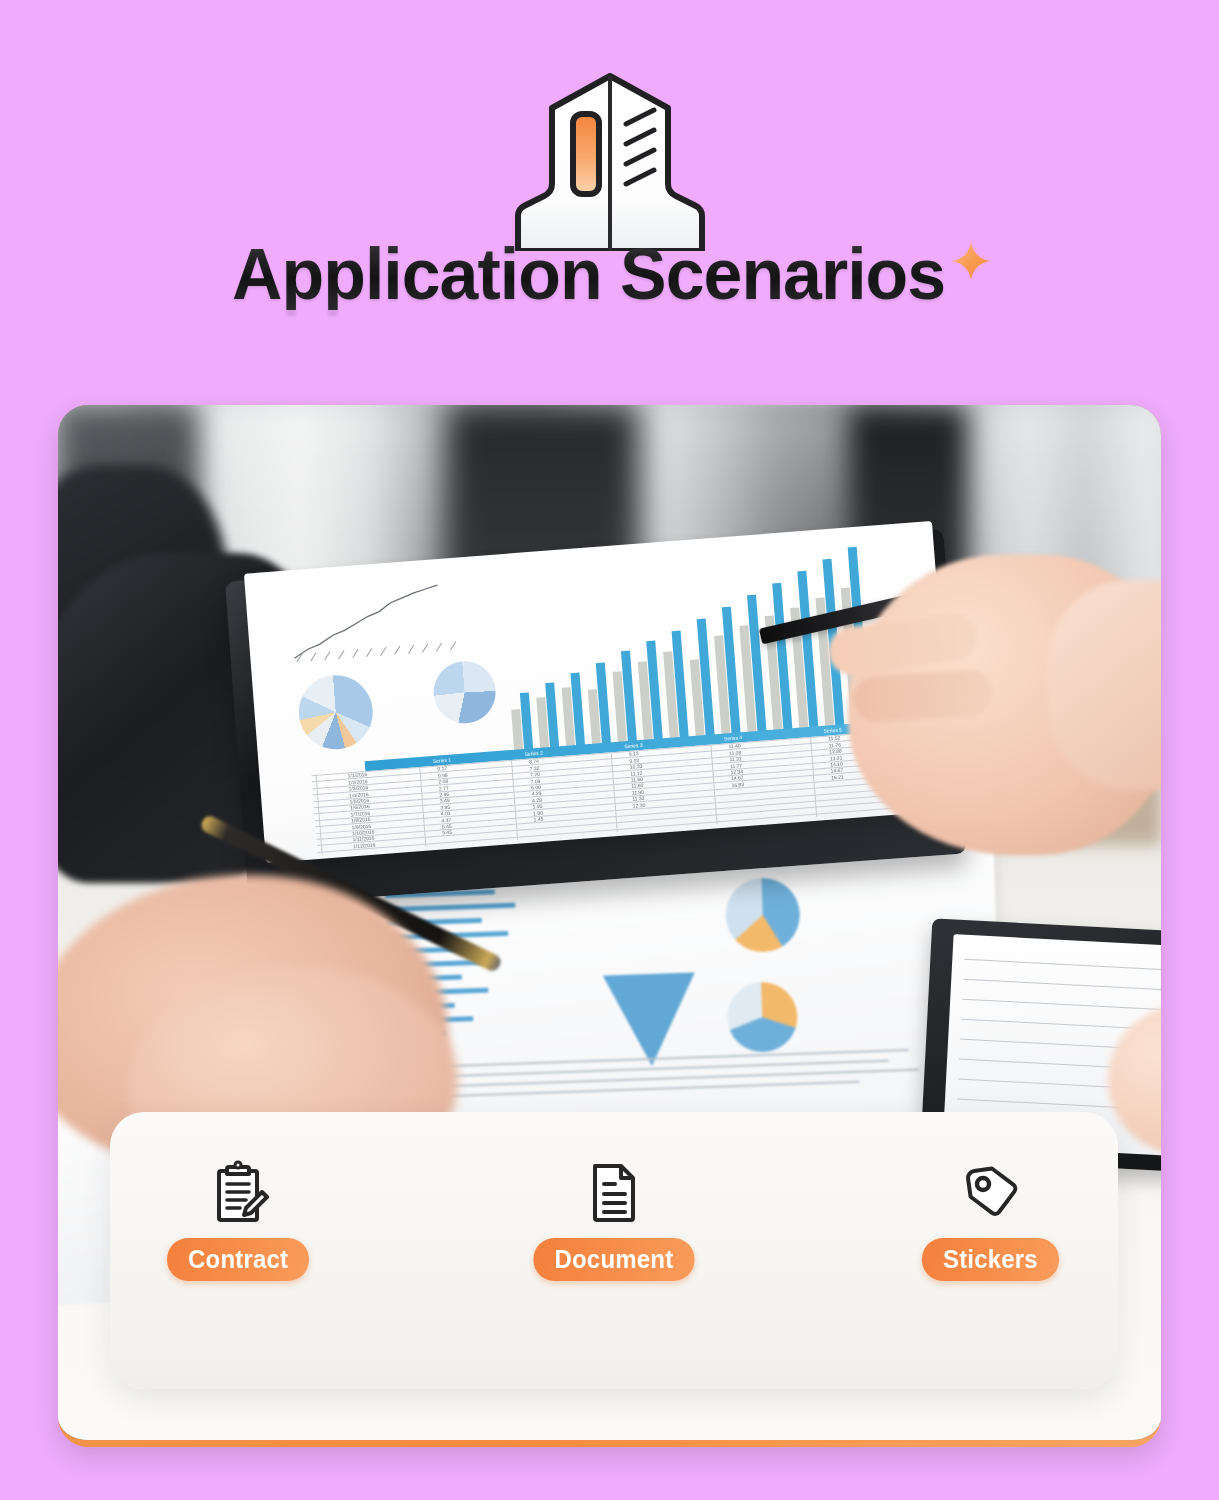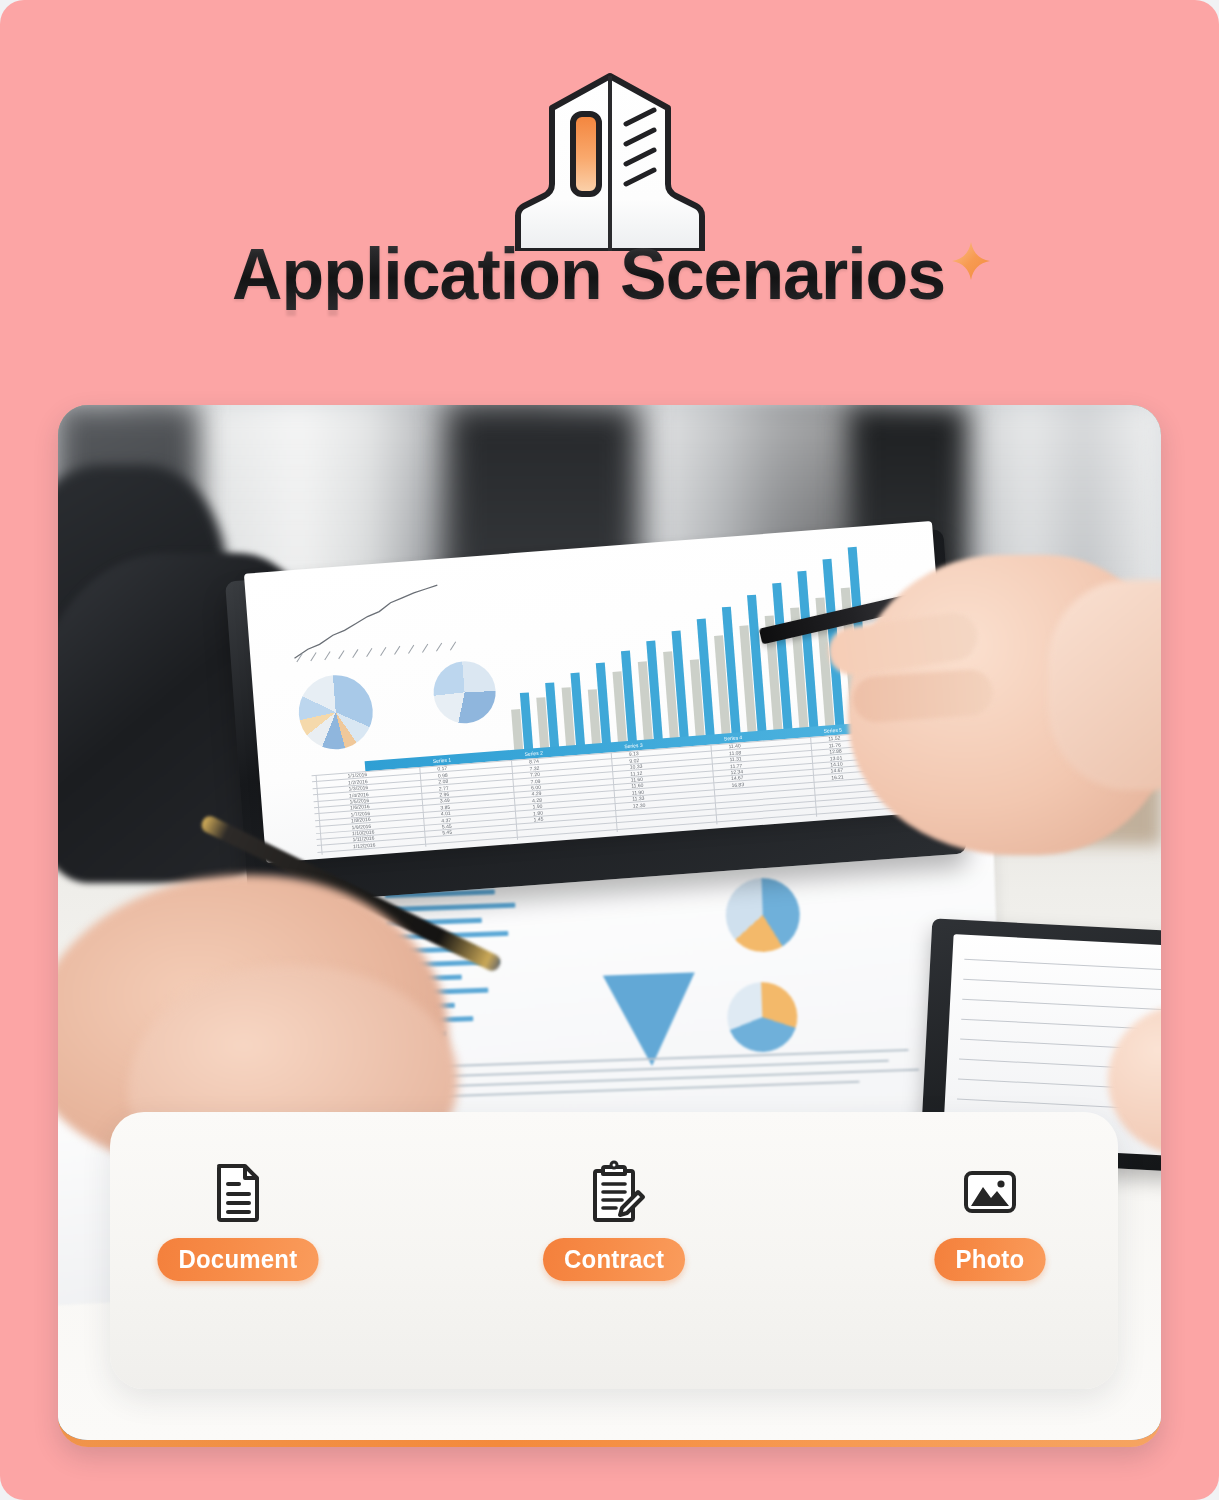--- a/index.html
+++ b/index.html
@@ -9,22 +9,21 @@
     height: 1500px;
     background: #f1f2f4;
     font-family: "Liberation Sans", sans-serif;
     overflow: hidden;
   }
 
   .page {
     position: relative;
     width: 1219px;
     height: 1500px;
-    background: #fca5a5;
-    border-radius: 24px;
+    background: #f0abfc;
   }
 
   
   .header {
     position: absolute;
     top: 0; left: 0;
     width: 1219px;
     height: 392px;
   }
 
@@ -756,60 +755,59 @@
 
     </div>
   </div>
 
   <div class="cat-card">
     <div class="cat-row">
 
       <div class="cat-item">
         <span class="cat-icon">
           <svg viewBox="0 0 64 64" width="64" height="64">
-            <path d="M13 6 h26 l12 12 v40 a2 2 0 0 1 -2 2 H15 a2 2 0 0 1 -2 -2 V8 a2 2 0 0 1 2 -2 Z" fill="#fff" stroke="#262626" stroke-width="4" stroke-linejoin="round"></path>
-            <path d="M39 6 v12 h12" fill="none" stroke="#262626" stroke-width="4" stroke-linejoin="round"></path>
-            <g stroke="#262626" stroke-width="4" stroke-linecap="round">
-              <line x1="22" y1="24" x2="33" y2="24"></line>
-              <line x1="22" y1="34" x2="43" y2="34"></line>
-              <line x1="22" y1="43" x2="43" y2="43"></line>
-              <line x1="22" y1="52" x2="43" y2="52"></line>
-            </g>
-          </svg>
-        </span>
-        <span class="chip">Document</span>
-      </div>
-
-      <div class="cat-item">
-        <span class="cat-icon">
-          <svg viewBox="0 0 64 64" width="64" height="64">
             <path d="M15 11 h34 a2 2 0 0 1 2 2 v45 a2 2 0 0 1 -2 2 H15 a2 2 0 0 1 -2 -2 V13 a2 2 0 0 1 2 -2 Z" fill="#fff" stroke="#262626" stroke-width="4" stroke-linejoin="round"></path>
             <path d="M23 7 h18 a2 2 0 0 1 2 2 v5 H21 V9 a2 2 0 0 1 2 -2 Z" fill="#fff" stroke="#262626" stroke-width="4" stroke-linejoin="round"></path>
             <circle cx="32" cy="5" r="3" fill="#fff" stroke="#262626" stroke-width="3"></circle>
             <g stroke="#262626" stroke-width="3.6" stroke-linecap="round">
               <line x1="21" y1="24" x2="43" y2="24"></line>
               <line x1="21" y1="32" x2="43" y2="32"></line>
               <line x1="21" y1="40" x2="40" y2="40"></line>
               <line x1="21" y1="48" x2="34" y2="48"></line>
             </g>
             <path d="M56 32 L61 37 L45 53 L38 55 L40 48 Z" fill="#fff" stroke="#262626" stroke-width="4" stroke-linejoin="round"></path>
           </svg>
         </span>
         <span class="chip">Contract</span>
       </div>
 
       <div class="cat-item">
         <span class="cat-icon">
           <svg viewBox="0 0 64 64" width="64" height="64">
-            <rect x="8" y="13" width="48" height="38" rx="6" fill="#fff" stroke="#262626" stroke-width="4"></rect>
-            <circle cx="43" cy="24" r="3.6" fill="#262626"></circle>
-            <path d="M13 46 L25 27 L33 38 L39 31 L51 46 Z" fill="#262626"></path>
+            <path d="M13 6 h26 l12 12 v40 a2 2 0 0 1 -2 2 H15 a2 2 0 0 1 -2 -2 V8 a2 2 0 0 1 2 -2 Z" fill="#fff" stroke="#262626" stroke-width="4" stroke-linejoin="round"></path>
+            <path d="M39 6 v12 h12" fill="none" stroke="#262626" stroke-width="4" stroke-linejoin="round"></path>
+            <g stroke="#262626" stroke-width="4" stroke-linecap="round">
+              <line x1="22" y1="24" x2="33" y2="24"></line>
+              <line x1="22" y1="34" x2="43" y2="34"></line>
+              <line x1="22" y1="43" x2="43" y2="43"></line>
+              <line x1="22" y1="52" x2="43" y2="52"></line>
+            </g>
           </svg>
         </span>
-        <span class="chip">Photo</span>
+        <span class="chip">Document</span>
       </div>
 
 
+
+      <div class="cat-item">
+        <span class="cat-icon">
+          <svg viewBox="0 0 64 64" width="64" height="64">
+            <path d="M12 16 A7 7 0 0 1 19 9 L37 9 L56 28 A5 5 0 0 1 56 35 L38 53 A5 5 0 0 1 31 53 L12 34 Z" fill="#fff" stroke="#262626" stroke-width="4" stroke-linejoin="round" transform="rotate(-8 32 31)"></path>
+            <circle cx="25" cy="24" r="6" fill="#fff" stroke="#262626" stroke-width="4.5"></circle>
+          </svg>
+        </span>
+        <span class="chip">Stickers</span>
+      </div>
 
     </div>
   </div>
 
 </div>
 
 </body></html>

